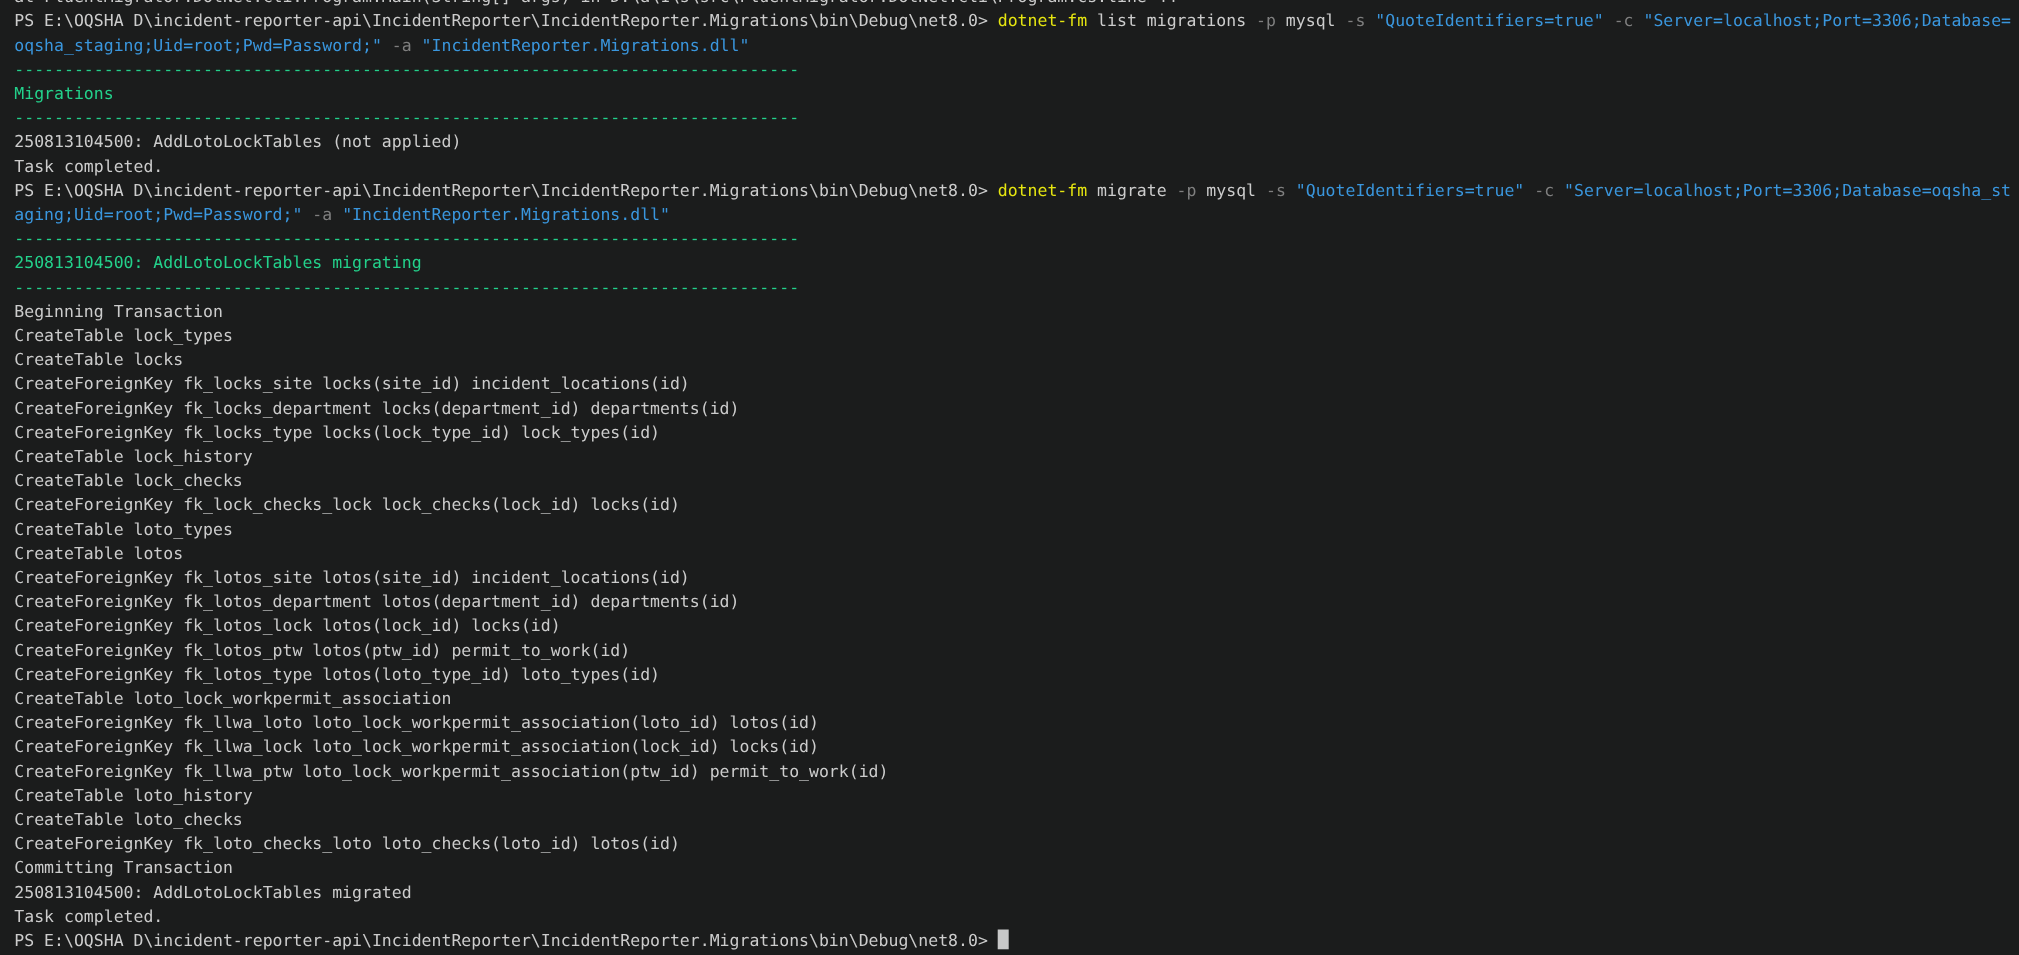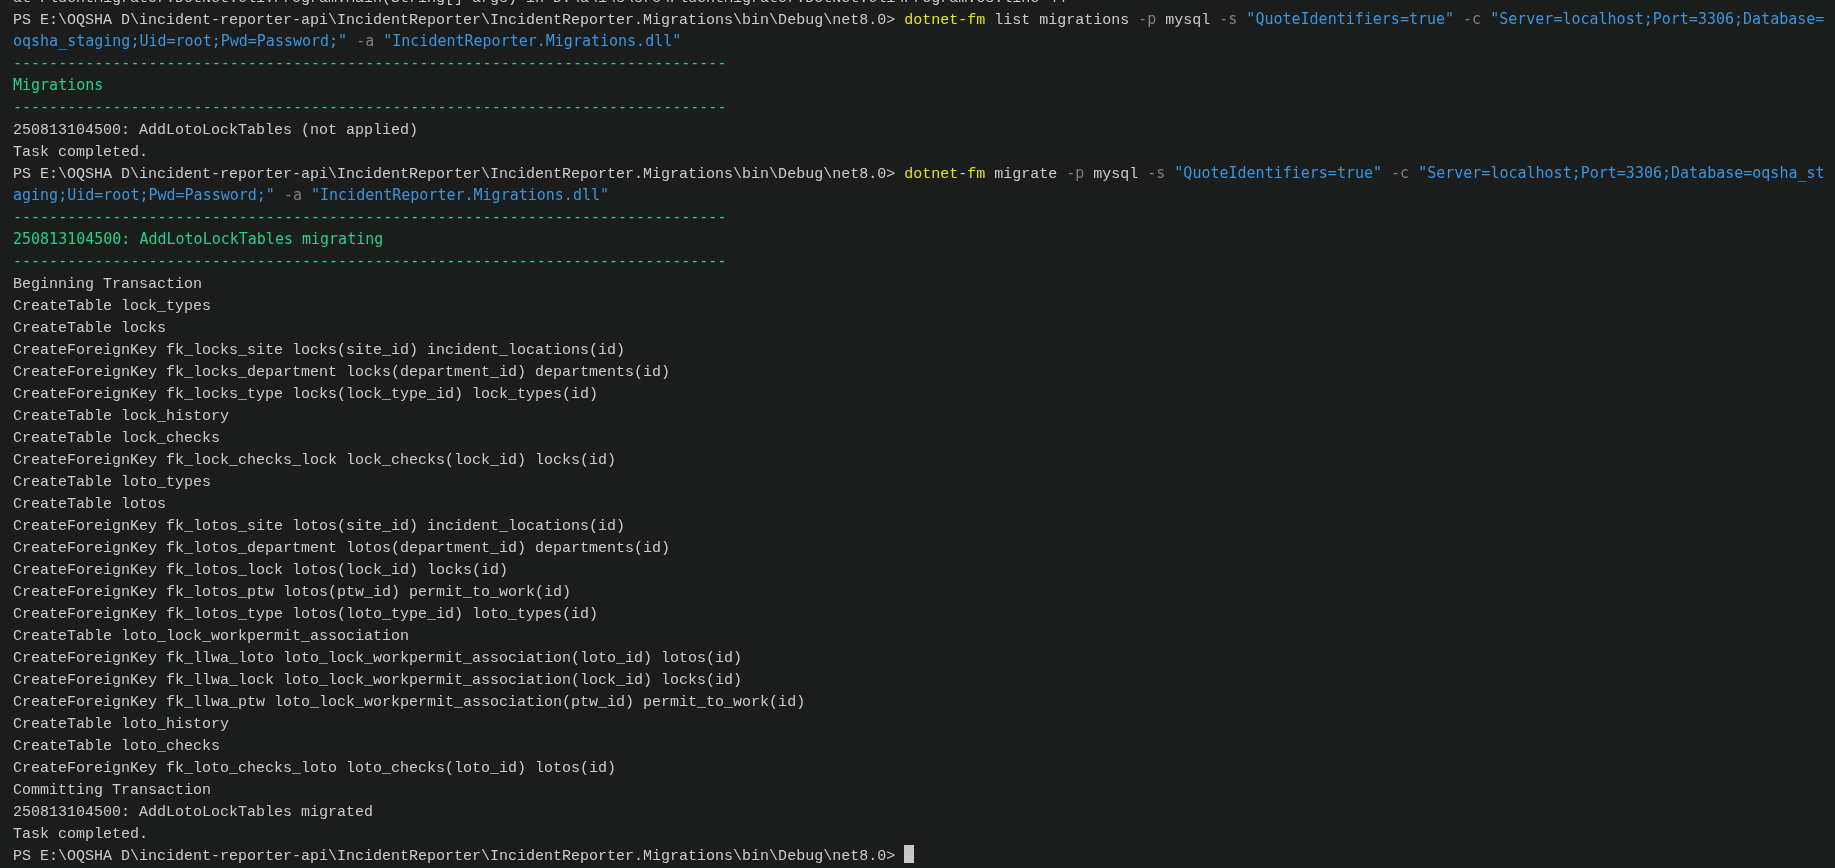--- a/index.html
+++ b/index.html
@@ -17,23 +17,23 @@
     padding-left:13px;overflow:hidden;
   }
   .term-lines{
     margin-top:-14px;
     font-family:"DejaVu Sans Mono","Liberation Mono",monospace;
     font-size:15px;line-height:22px;
     white-space:pre;color:var(--fg);
     font-variant-ligatures:none;
   }
   .line{height:22px;}
-  .c-fg{color:var(--fg);font-family:Liberation Mono, monospace;}
+  .c-fg{color:var(--fg);}
   .c-green{color:var(--green);}
-  .c-yellow{color:var(--yellow);font-family:Liberation Mono, monospace;}
+  .c-yellow{color:var(--yellow);}
   .c-gray{color:var(--gray);}
   .c-blue{color:var(--blue);}
   .cursor{
     display:inline-block;width:10px;height:18px;
     background:var(--cursor);vertical-align:-3px;margin-left:0;
   }
 </style>
 </head>
 <body>
 

